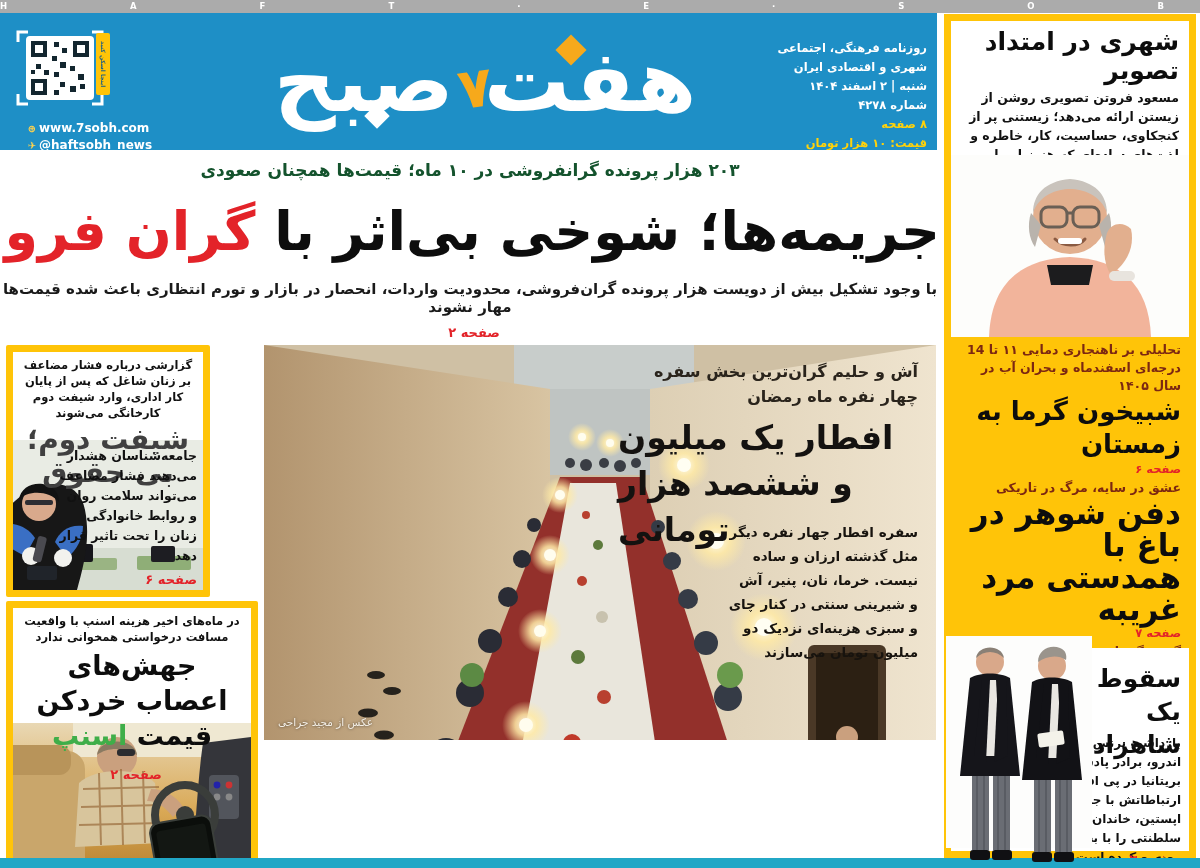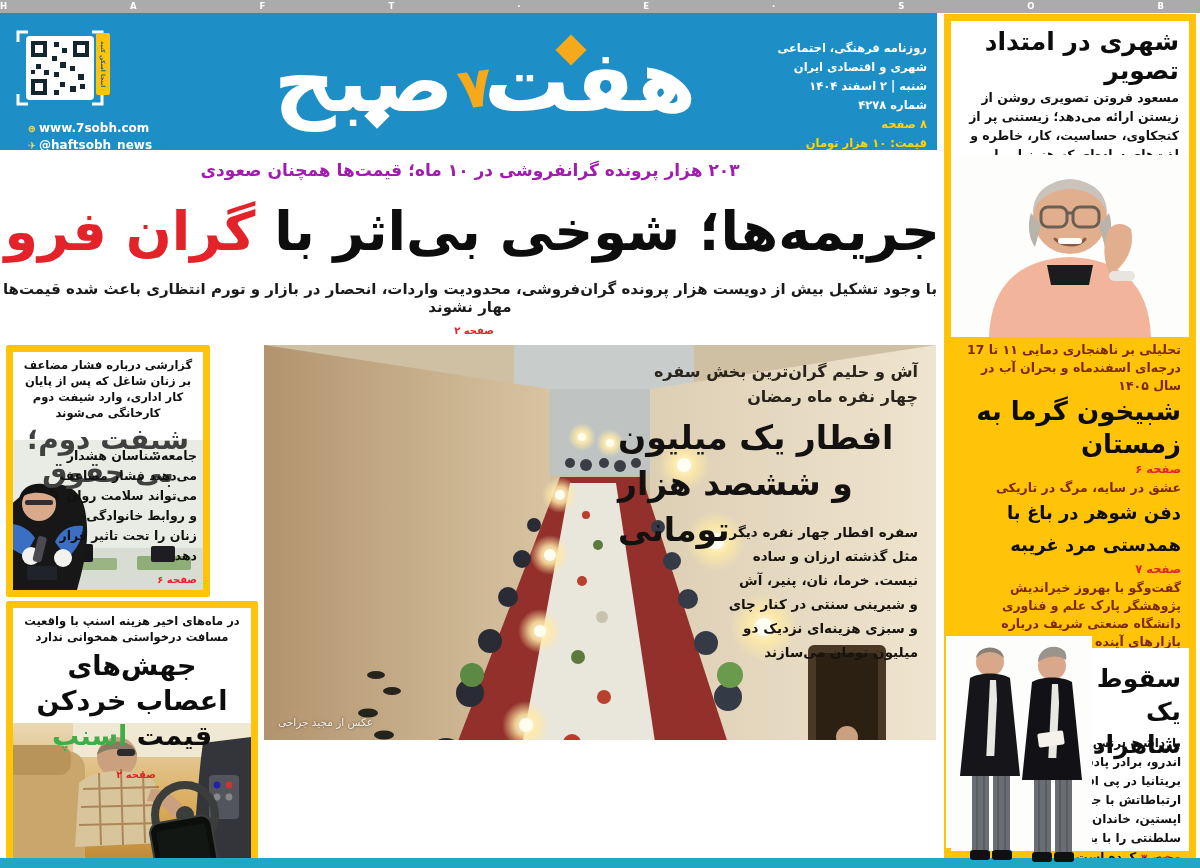--- a/index.html
+++ b/index.html
@@ -1,41 +1,41 @@
 <!DOCTYPE html>
 <html lang="fa"><head>
 <meta charset="utf-8">
 <style>
   html,body{margin:0;padding:0;background:#fff;}
   *{box-sizing:border-box;font-family:"DejaVu Sans",sans-serif;}
   .page{position:relative;width:1200px;height:868px;background:#fff;overflow:hidden;direction:rtl;}
   .abs{position:absolute;}
   .rtl{direction:rtl;}
-  .pageref{color:#e32329;font-weight:bold;font-size:10px;margin-left:8px;}
+  .pageref{color:#e32329;font-weight:bold;font-size:13px;margin-left:8px;}
   
   .topstrip{left:0;top:0;width:1200px;height:13px;background:#ababab;color:#fff;
     font-size:8.5px;font-weight:bold;text-align:center;letter-spacing:60px;line-height:13px;
     direction:ltr;overflow:hidden;white-space:nowrap;}
   
   .bluehead{left:0;top:13px;width:937px;height:137px;background:#1e8fc6;overflow:hidden;}
   .qrwrap{left:14px;top:13px;width:96px;height:84px;direction:ltr;}
   .qrlabel{left:96px;top:20px;width:14px;height:62px;background:#ffc408;color:#1e5f86;
     font-size:6px;font-weight:bold;writing-mode:vertical-rl;text-align:center;line-height:14px;border-radius:2px;}
   .social{left:16px;top:107px;direction:ltr;color:#fff;font-size:12px;font-weight:bold;line-height:16px;margin-left:9px;}
   .social .ic{color:#ffd34d;display:inline-block;width:14px;text-align:center;font-size:10px;}
   .logo{left:250px;top:8px;width:470px;height:125px;color:#fff;text-align:center;}
   .logo .cal{font-size:86px;font-weight:bold;line-height:120px;letter-spacing:-4px;}
   .logo .seven{position:absolute;left:208px;top:34px;color:#f6a91b;font-size:56px;font-weight:bold;transform:rotate(-8deg);}
   .logo .diamond{position:absolute;left:118px;top:86px;width:18px;height:18px;background:#fff;transform:rotate(45deg);}
   .logo .diamond2{position:absolute;left:310px;top:18px;width:22px;height:22px;background:#f6a91b;transform:rotate(45deg);}
   .paperinfo{right:10px;top:26px;width:160px;text-align:right;color:#fff;font-size:11.5px;font-weight:bold;line-height:19px;}
   .paperinfo .yl{color:#ffd20a;}
   
   .lead{left:0;top:150px;width:940px;height:195px;text-align:center;}
-  .lead .kick{font-size:17px;font-weight:bold;color:#a21caf;margin-top:10px;}
+  .lead .kick{font-size:17px;font-weight:bold;color:#14532d;margin-top:10px;}
   .lead .hl{margin-top:6px;font-size:54px;font-weight:bold;line-height:92px;white-space:nowrap;color:#0d0d0d;letter-spacing:-1px;}
   .lead .hl .r{color:#e32329;}
   .lead .sub{font-size:15px;font-weight:bold;color:#1a1a1a;margin-top:2px;}
   .lead .pg{margin-top:9px;}
   
   .ybox{background:#ffc408;border-radius:2px;}
   .inner{position:absolute;left:7px;top:7px;right:7px;bottom:7px;background:#fff;overflow:hidden;}
   .leftbox1{left:6px;top:345px;width:204px;height:252px;}
   .leftbox2{left:6px;top:601px;width:252px;height:307px;}
   .kick2{font-size:11.5px;font-weight:bold;color:#111;text-align:center;line-height:16px;padding:5px 6px 0 6px;}
@@ -58,21 +58,21 @@
   .c-credit{position:absolute;left:14px;bottom:12px;color:#f4efe6;font-size:10.5px;z-index:3;text-shadow:0 0 3px rgba(0,0,0,.6);}
   
   .rightcol{left:944px;top:14px;width:252px;height:844px;background:#ffc408;}
   .rc-top{position:absolute;left:7px;top:7px;right:7px;height:316px;background:#fff;overflow:hidden;}
   .rc-top .ttl{font-size:25px;font-weight:bold;color:#0d0d0d;text-align:right;padding:6px 10px 0 0;}
   .rc-top .bdy{font-size:12.5px;font-weight:bold;color:#111;text-align:right;line-height:19px;padding:3px 10px 0 8px;}
   .rc-top .pg{text-align:right;padding-right:10px;margin-top:1px;}
   .rc-mid{position:absolute;left:7px;top:323px;right:7px;height:311px;text-align:right;padding:4px 8px;}
   .rc-mid .k{font-size:12.5px;font-weight:bold;color:#7c2712;line-height:18px;}
   .rc-mid .t1{font-size:26px;font-weight:bold;color:#0d0d0d;line-height:33px;}
-  .rc-mid .t2{font-size:18px;font-weight:bold;color:#0d0d0d;line-height:32px;}
+  .rc-mid .t2{font-size:31px;font-weight:bold;color:#0d0d0d;line-height:32px;}
   .rc-mid .t3{font-size:22px;font-weight:bold;color:#0d0d0d;line-height:28px;}
   .rc-mid .bd{font-size:12.5px;font-weight:bold;color:#7c2712;line-height:18px;}
   .rc-mid .pg{font-size:11.5px;margin:1px 0 3px 0;}
   .rc-bot{position:absolute;left:7px;top:634px;right:7px;height:203px;background:#fff;overflow:visible;}
   .rc-bot .ttl{position:absolute;top:14px;right:8px;width:120px;text-align:right;font-size:25px;font-weight:bold;line-height:33px;color:#0d0d0d;}
   .rc-bot .bdy{position:absolute;top:86px;right:8px;width:124px;text-align:right;font-size:12px;font-weight:bold;line-height:19px;color:#111;}
   .rc-bot .pg{position:absolute;top:204px;right:8px;}
   .princes{left:946px;top:636px;width:146px;height:230px;z-index:5;}
   .bottomstrip{left:0;top:858px;width:1200px;height:10px;background:#21a7c6;z-index:2;}
 </style>
@@ -364,21 +364,21 @@
           <line x1="116" y1="58" x2="122" y2="58"></line>
         </g>
         <path d="M104,84 C112,92 128,92 134,84" fill="none" stroke="#8a5a42" stroke-width="3" stroke-linecap="round"></path>
         <rect x="107" y="83" width="24" height="6" rx="3" fill="#fff"></rect>
         <path d="M160,120 C176,108 184,92 180,74 C172,66 160,68 156,78 C152,92 152,108 160,120 Z" fill="#e2af8e"></path>
         <rect x="158" y="116" width="26" height="10" rx="5" fill="#e8e4de"></rect>
       </svg>
     </div>
 
     <div class="rc-mid rtl">
-      <div class="k">تحلیلی بر ناهنجاری دمایی ۱۱ تا 17 درجه‌ای اسفندماه و بحران آب در سال ۱۴۰۵</div>
+      <div class="k">تحلیلی بر ناهنجاری دمایی ۱۱ تا 14 درجه‌ای اسفندماه و بحران آب در سال ۱۴۰۵</div>
       <div class="t1">شبیخون گرما به زمستان</div>
       <div class="pg pageref">صفحه ۶</div>
       <div class="k">عشق در سایه، مرگ در تاریکی</div>
       <div class="t2">دفن شوهر در باغ با همدستی مرد غریبه</div>
       <div class="pg pageref">صفحه ۷</div>
       <div class="k">گفت‌وگو با بهروز خیراندیش پژوهشگر پارک علم و فناوری دانشگاه صنعتی شریف درباره بازارهای آینده جهان</div>
       <div class="t3">آینده بازارها در دست نخبگان</div>
       <div class="bd">آینده اقتصاد به تدریج و از تعامل نخبگان، سرمایه، سیاست و رسانه شکل می‌گیرد و ناگهانی نیست</div>
       <div class="pg pageref">صفحه ۴</div>
     </div>

